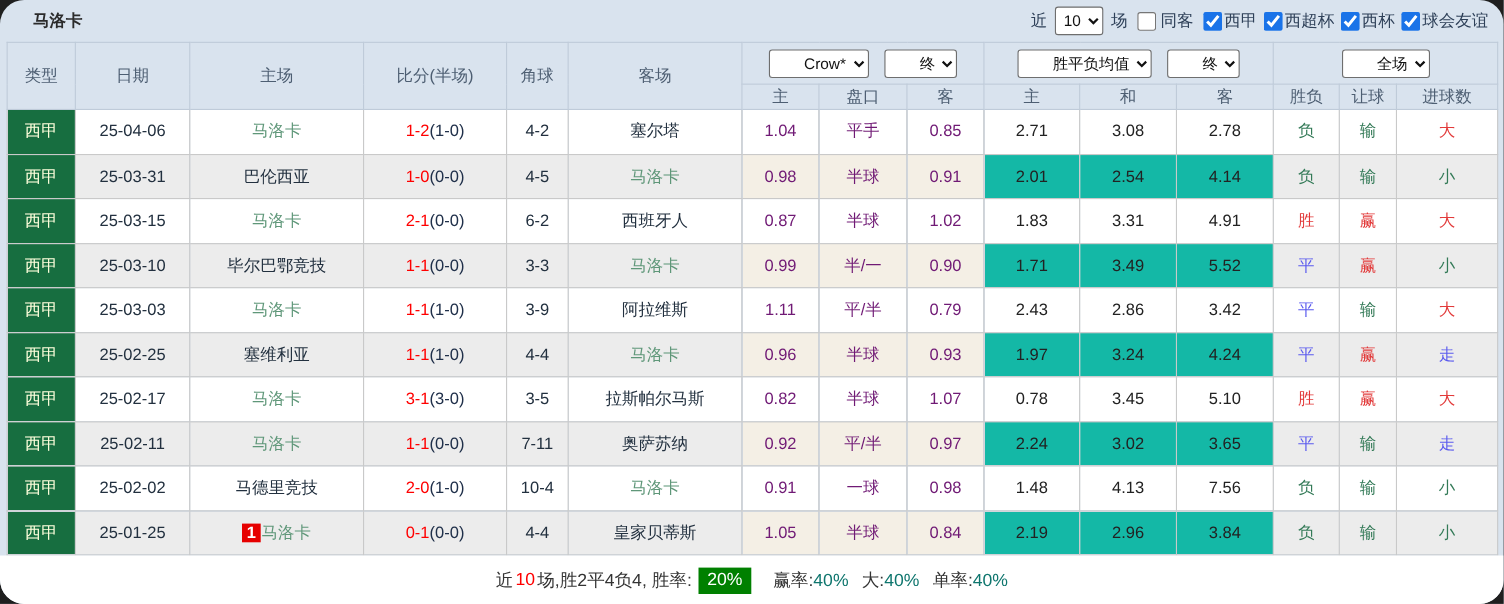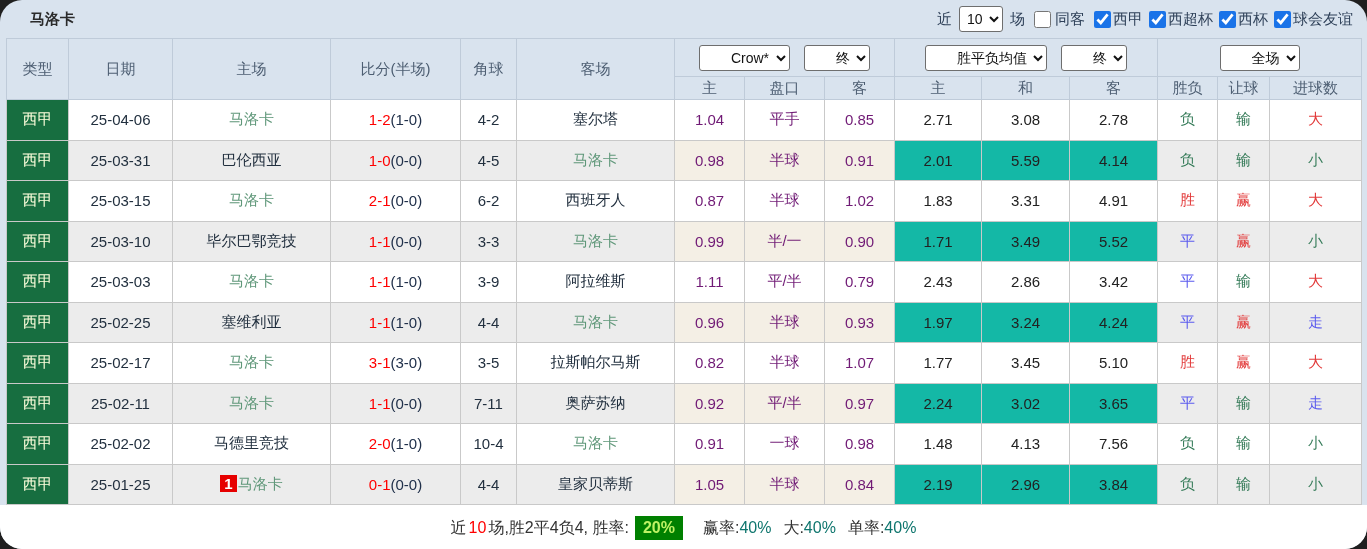--- a/index.html
+++ b/index.html
@@ -88,23 +88,23 @@
   
   .footer{
     height:46px;background:#fff;
     display:flex;align-items:center;justify-content:center;
     font-size:16px;color:#333;
     gap:2px;
   }
   .footer .red{color:#ff0000;}
   .footer .blue{color:#0f766e;}
   .rate-badge{
-    background:#008000;color:#bef264;
+    background:#008000;color:#ffffff;
     padding:3px 8px;margin:0 8px 0 4px;
-    font-weight:bold;
+    font-weight:normal;
   }
   .stat{margin-left:10px;}
 </style>
 </head>
 <body>
 
 <div class="widget">
 
   <div class="topbar">
     <span class="title">马洛卡</span>
@@ -199,21 +199,21 @@
           <td class="type">西甲</td>
           <td>25-03-31</td>
           <td><span class="team-other">巴伦西亚</span></td>
           <td><span class="ft">1-0</span><span class="ht">(0-0)</span></td>
           <td>4-5</td>
           <td><span class="team-self">马洛卡</span></td>
           <td class="cream">0.98</td>
           <td class="cream">半球</td>
           <td class="cream">0.91</td>
           <td class="pblue">2.01</td>
-          <td class="pblue">5.59</td>
+          <td class="pblue">2.54</td>
           <td class="pblue">4.14</td>
           <td class="c-green">负</td>
           <td class="c-green">输</td>
           <td class="c-green">小</td>
         </tr>
         <tr class="odd">
           <td class="type">西甲</td>
           <td>25-03-15</td>
           <td><span class="team-self">马洛卡</span></td>
           <td><span class="ft">2-1</span><span class="ht">(0-0)</span></td>
@@ -283,21 +283,21 @@
         <tr class="odd">
           <td class="type">西甲</td>
           <td>25-02-17</td>
           <td><span class="team-self">马洛卡</span></td>
           <td><span class="ft">3-1</span><span class="ht">(3-0)</span></td>
           <td>3-5</td>
           <td><span class="team-other">拉斯帕尔马斯</span></td>
           <td class="cream">0.82</td>
           <td class="cream">半球</td>
           <td class="cream">1.07</td>
-          <td class="pblue">1.77</td>
+          <td class="pblue">0.78</td>
           <td class="pblue">3.45</td>
           <td class="pblue">5.10</td>
           <td class="c-red">胜</td>
           <td class="c-red">赢</td>
           <td class="c-red">大</td>
         </tr>
         <tr class="even">
           <td class="type">西甲</td>
           <td>25-02-11</td>
           <td><span class="team-self">马洛卡</span></td>

